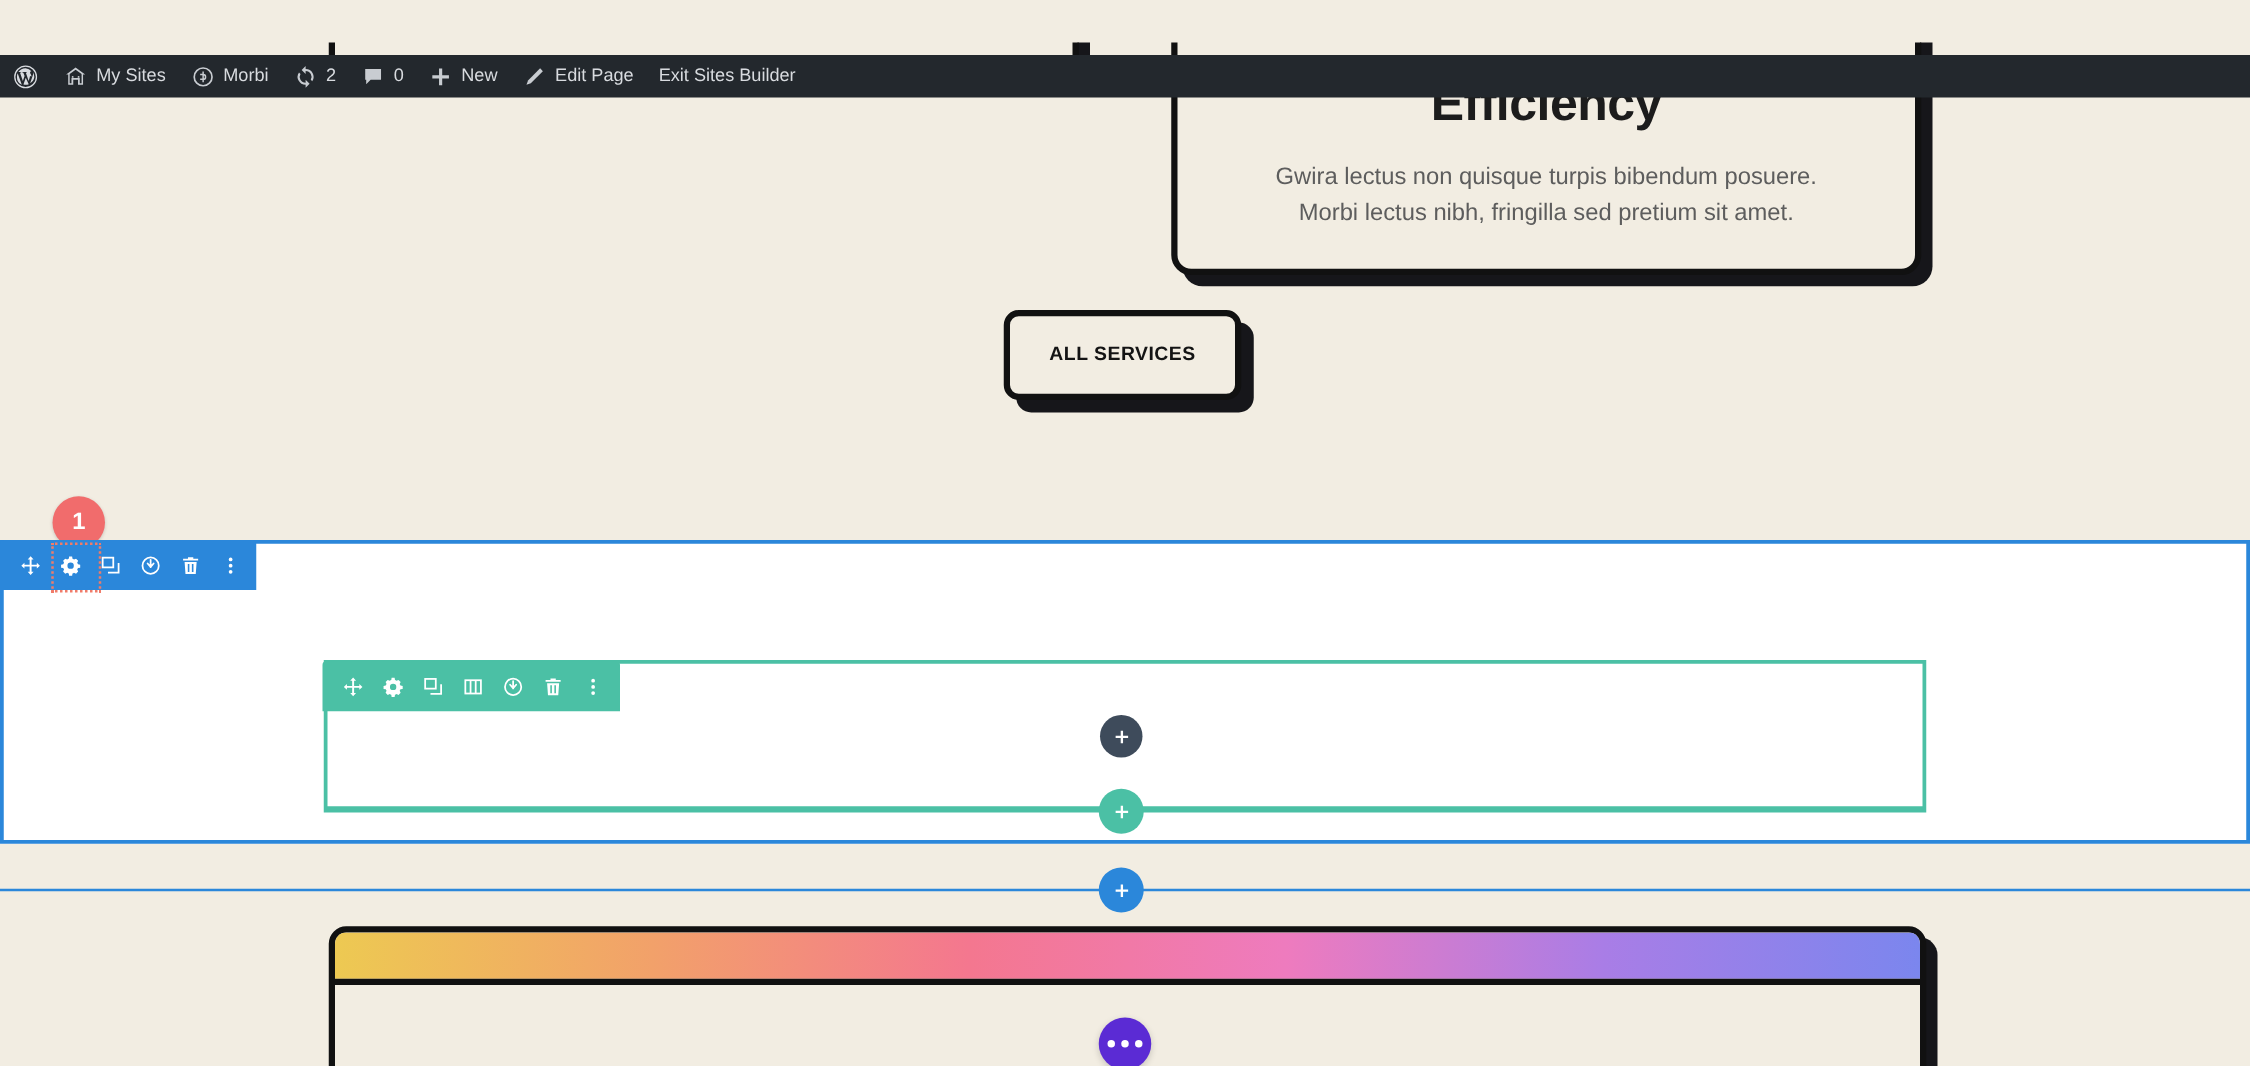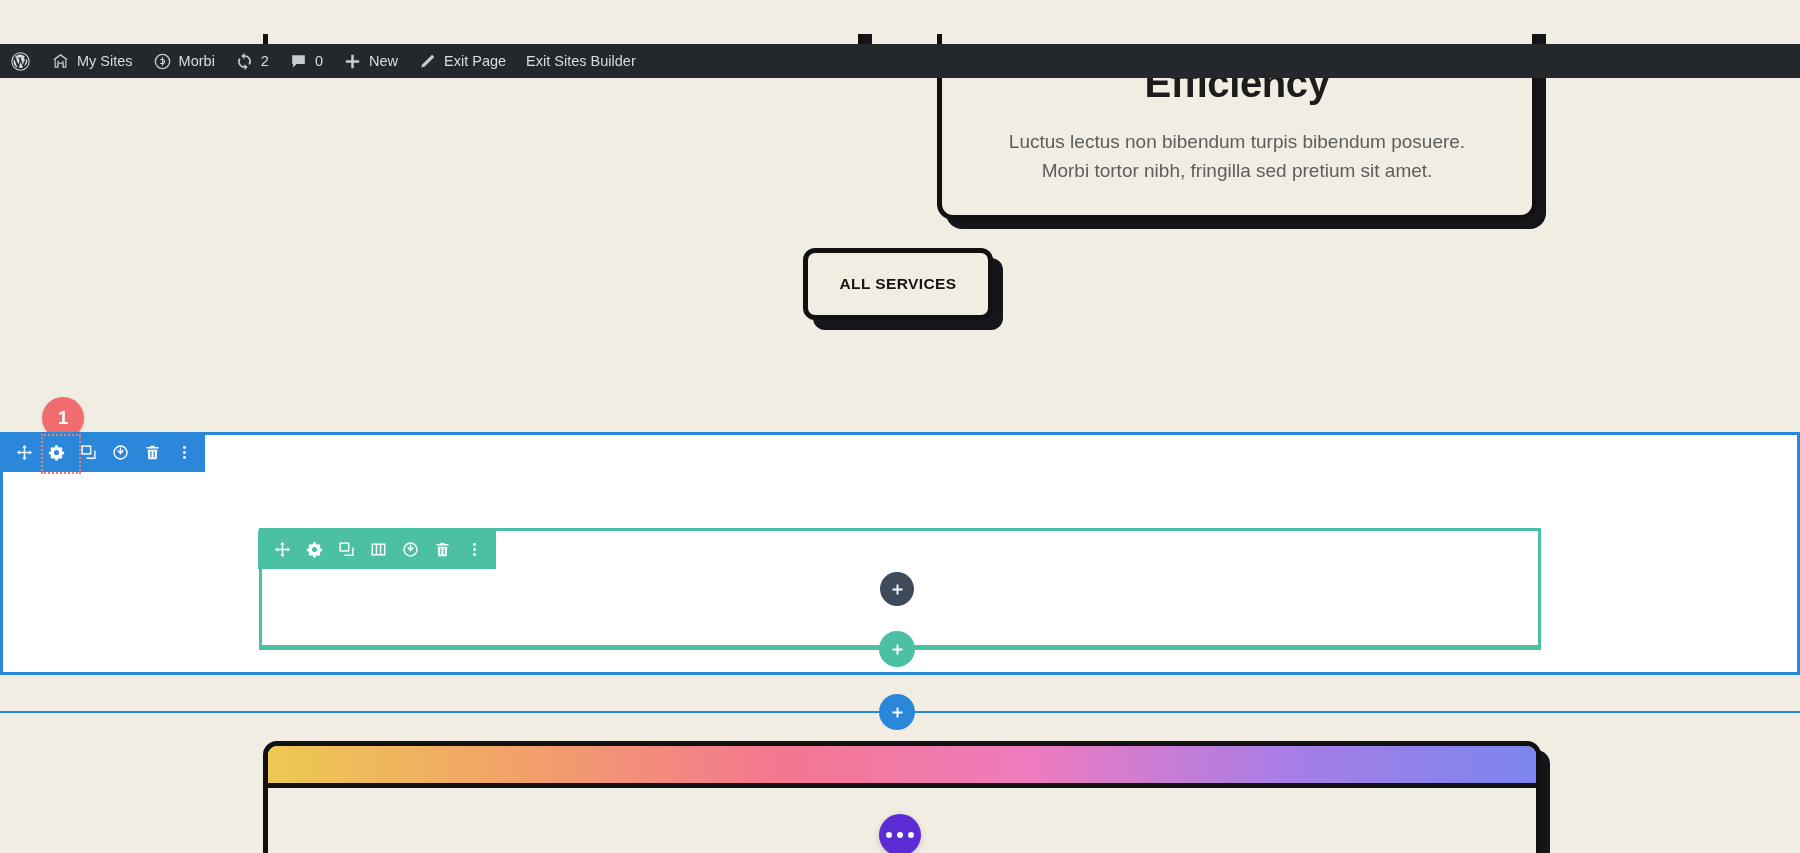--- a/index.html
+++ b/index.html
@@ -367,41 +367,41 @@
       </span>
       <span class="ab-label">New</span>
     </div>
 
     <div class="ab-item">
       <span class="ab-icon">
         <svg width="19" height="19" viewBox="0 0 24 24" fill="#C8CCD1">
           <path d="M17.8 3.4 20.6 6.2 8.4 18.4 4 20l1.6-4.4L17.8 3.4z"></path>
         </svg>
       </span>
-      <span class="ab-label">Exit Page</span>
+      <span class="ab-label">Edit Page</span>
     </div>
 
     <div class="ab-item">
       <span class="ab-label">Exit Sites Builder</span>
     </div>
 
   </div>
 
 
 </div>
 
 <div id="canvas" style="background: rgb(242, 237, 226);">
 
   <div id="top-card-left"></div>
 
   <div id="top-card-right">
     <div id="efficiency-heading" style="color: rgb(28, 28, 28);">Efficiency</div>
     <div id="efficiency-body" style="color: rgb(93, 93, 93);">
-      <div>Luctus lectus non bibendum turpis bibendum posuere.</div>
-      <div>Morbi tortor nibh, fringilla sed pretium sit amet.</div>
+      <div>Gwira lectus non quisque turpis bibendum posuere.</div>
+      <div>Morbi lectus nibh, fringilla sed pretium sit amet.</div>
     </div>
   </div>
 
   <div id="all-services-wrap">
     <div id="all-services-button">ALL SERVICES</div>
   </div>
 
   <div id="builder-section" style="border-color: rgb(43, 135, 218);"></div>
 
   <div id="section-badge" style="background: rgb(241, 108, 108);">1</div>

